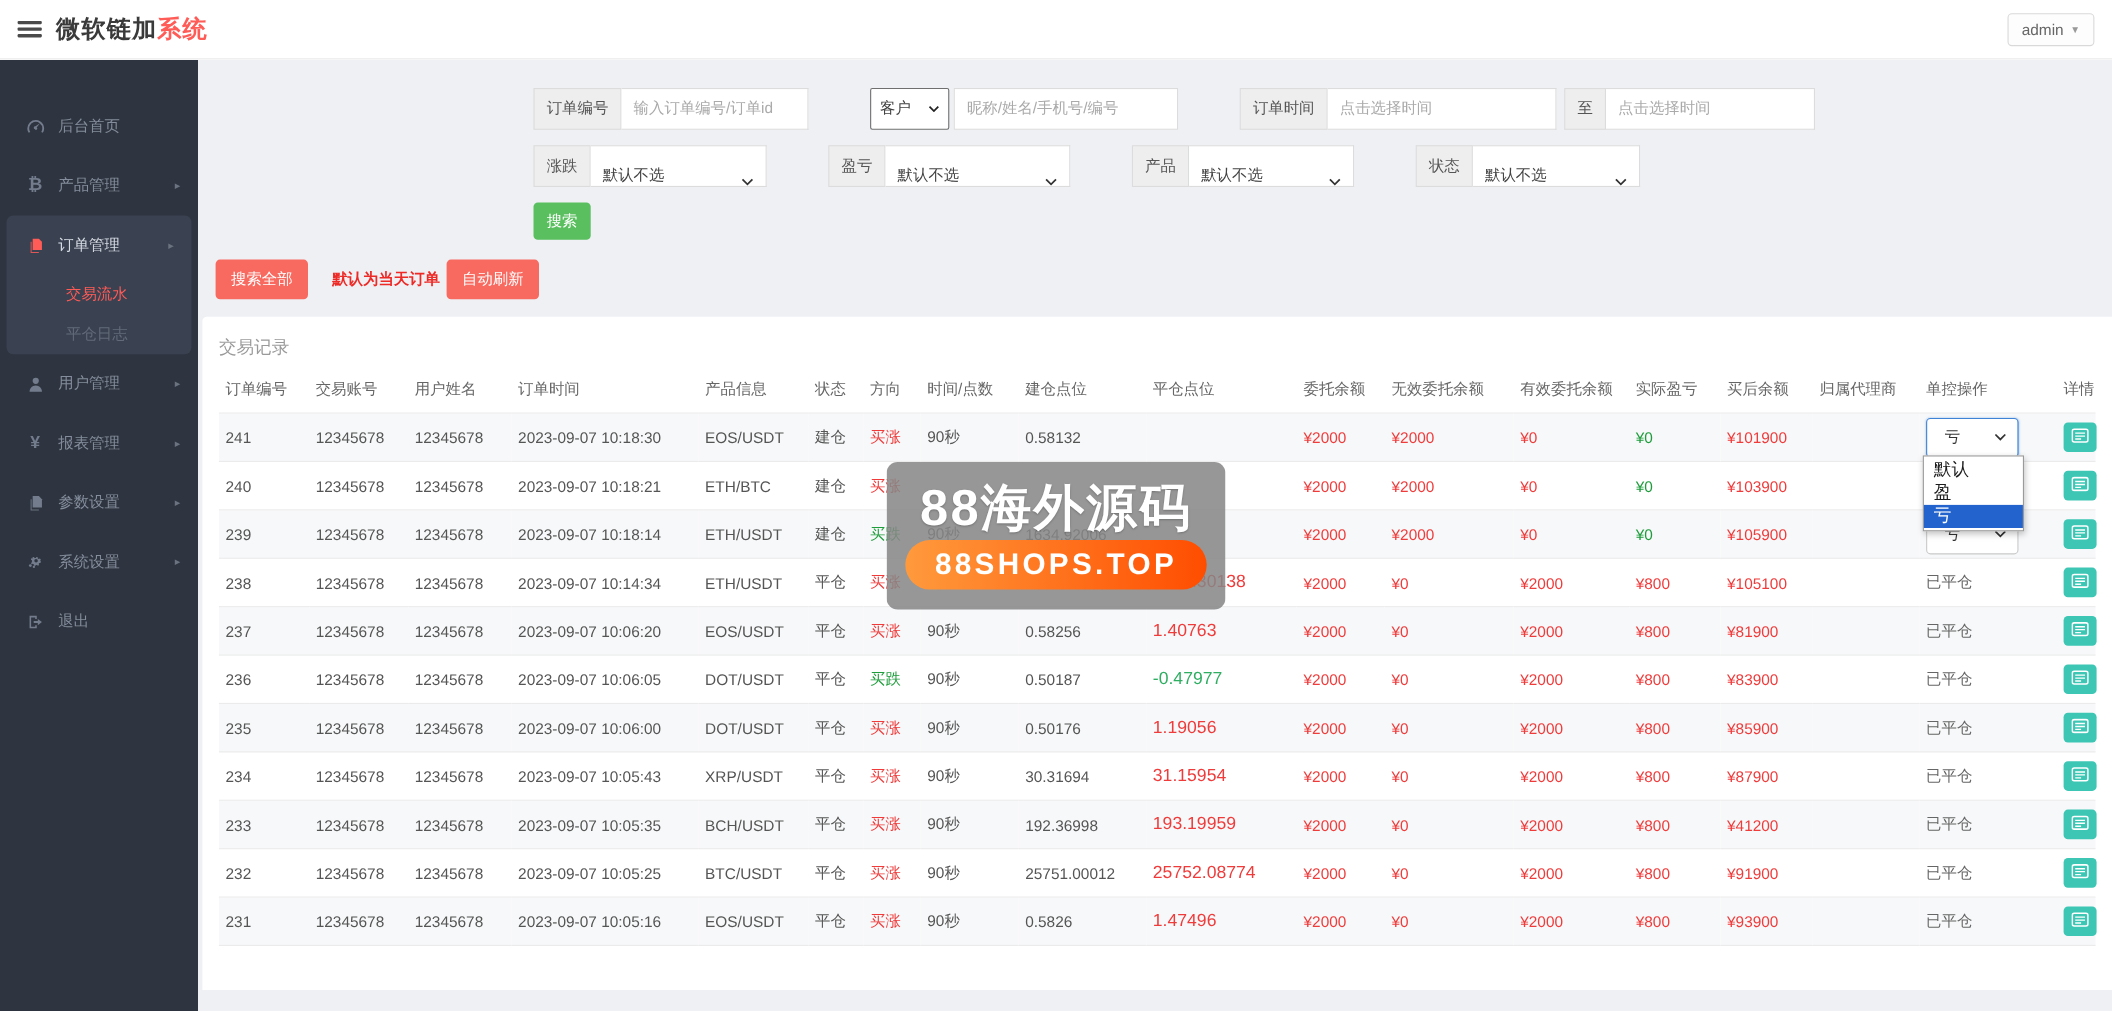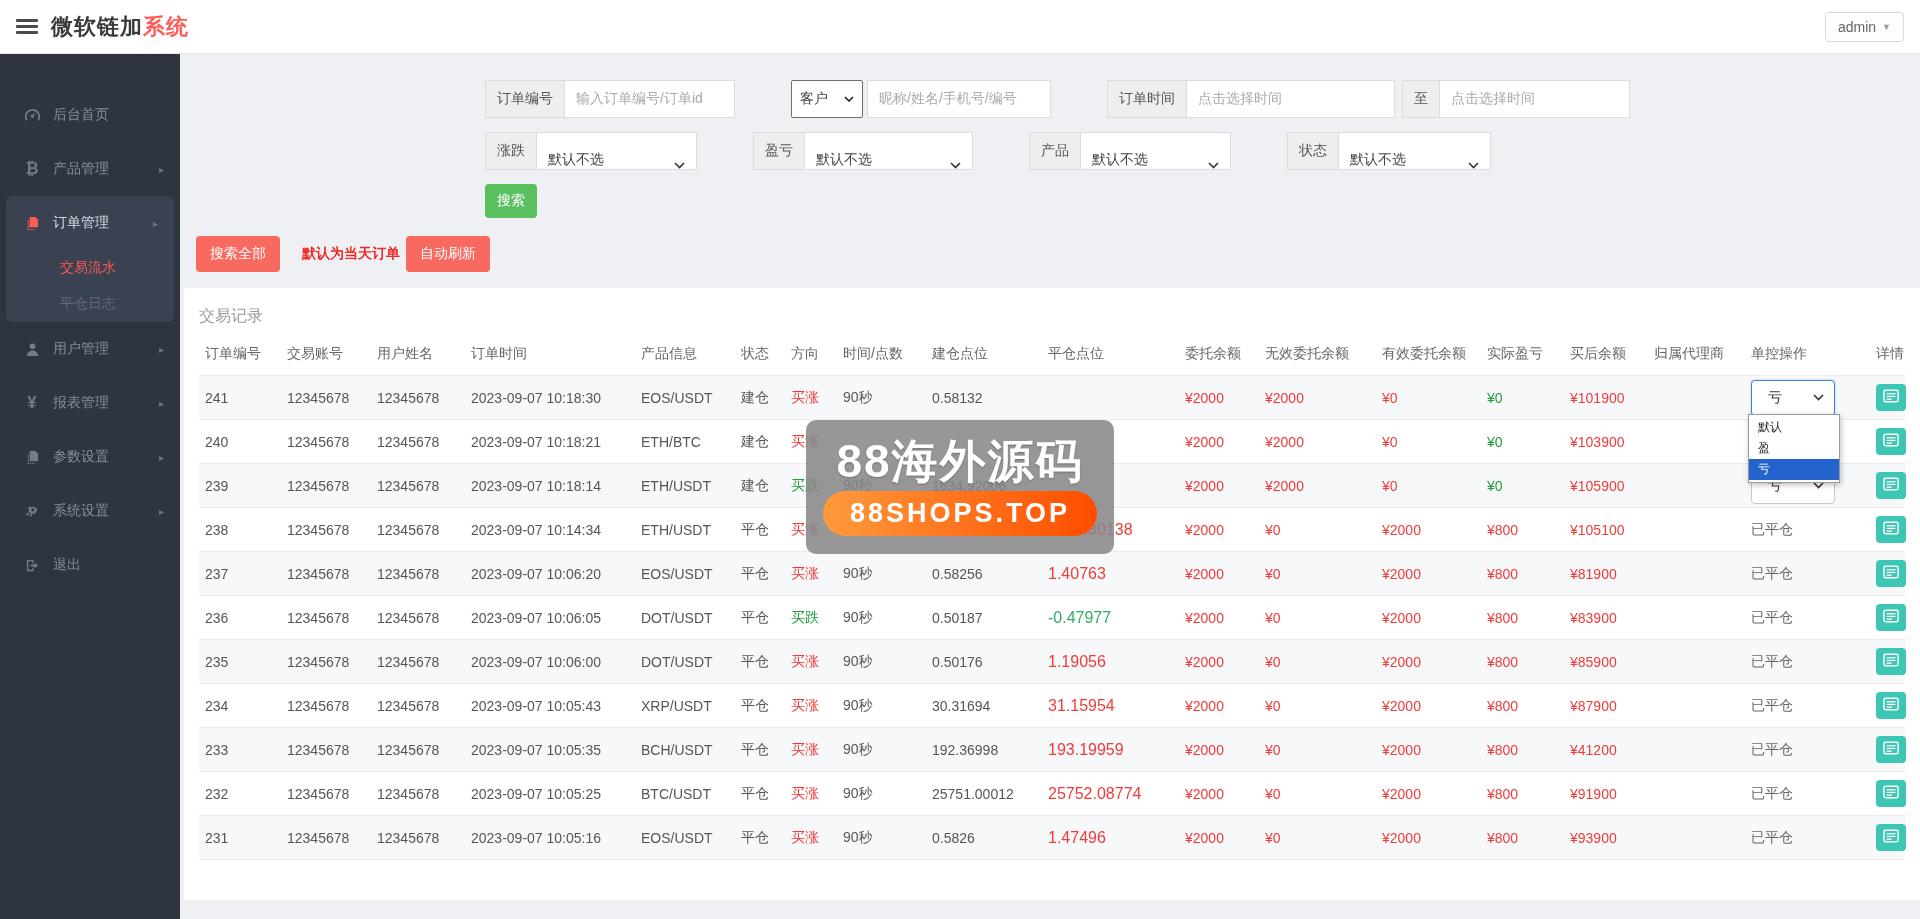--- a/index.html
+++ b/index.html
@@ -56,21 +56,21 @@
   td.green { color:#1f9d3c; }
   td.big { font-size:16px; }
   td.big.red { color:#f03b3b; }
   td.big.green { color:#2fae62; }
   .closed { color:#666; }
 
   .ctrl-wrap { position:relative; display:inline-block; }
   .ctrl-select { width:84px; height:36px; background:#fff; border:1px solid #c9c9c9; border-radius:4px; display:flex; align-items:center; justify-content:space-between; padding:0 10px 0 16px; color:#333; cursor:pointer; }
   .ctrl-select.focus { border-color:#3f83d6; box-shadow:0 0 2px rgba(63,131,214,.6); }
   .ctrl-menu { position:absolute; top:34px; left:-3px; width:92px; background:#fff; border:1px solid #9a9a9a; box-shadow:1px 2px 6px rgba(0,0,0,.25); z-index:70; padding:2px 0; }
-  .ctrl-opt { height:21px; line-height:21px; padding-left:9px; color:#1c1c1c; cursor:pointer; font-size:12px; }
+  .ctrl-opt { height:21px; line-height:21px; padding-left:9px; color:#1c1c1c; cursor:pointer; font-size:16px; }
   .ctrl-opt.selected { background:#2363cd; color:#fff; }
 
   .btn-detail { width:30px; height:27px; background:#3ec6b5; border:none; border-radius:4px; display:inline-flex; align-items:center; justify-content:center; cursor:pointer; }
 
   
   .watermark { position:fixed; left:806px; top:384px; width:308px; height:134px; background:rgba(134,134,134,.86); border-radius:10px; z-index:50; display:flex; flex-direction:column; align-items:center; justify-content:center;margin-top:36px; }
   .wm-text { color:#fff; font-size:46px; font-weight:700; letter-spacing:2px; line-height:1; text-shadow:0 1px 2px rgba(0,0,0,.25); }
   .wm-badge { margin-top:7px; background:linear-gradient(90deg,#ff9a3c,#ff4d00); color:#fff; font-weight:bold; font-size:27px; letter-spacing:3px; padding:7px 27px; border-radius:30px; }
 
   .chev svg { display:block; }
@@ -184,21 +184,21 @@
       </div>
       <div class="igroup">
         <span class="nat-sel">
           <span>客户</span>
           <span class="chev">
               <svg width="10" height="6" viewBox="0 0 10 6">
                 <path d="M1 1l4 4 4-4" fill="none" stroke="#222" stroke-width="1.6"></path>
               </svg>
             </span>
         </span>
-        <span class="itext" style="width:184px;border-left:1px solid #dcdcdc">昵称/姓名/手机号/编号</span>
+        <span class="itext" style="width:204px;border-left:1px solid #dcdcdc">昵称/姓名/手机号/编号</span>
       </div>
       <div class="igroup">
         <span class="ilabel">订单时间</span>
         <span class="itext" style="width:208px">点击选择时间</span>
         <span class="ilabel" style="margin-left:7px">至</span>
         <span class="itext" style="width:190px">点击选择时间</span>
       </div>
     </div>
     <div class="f-row" id="selectRow">
         <div class="igroup">

